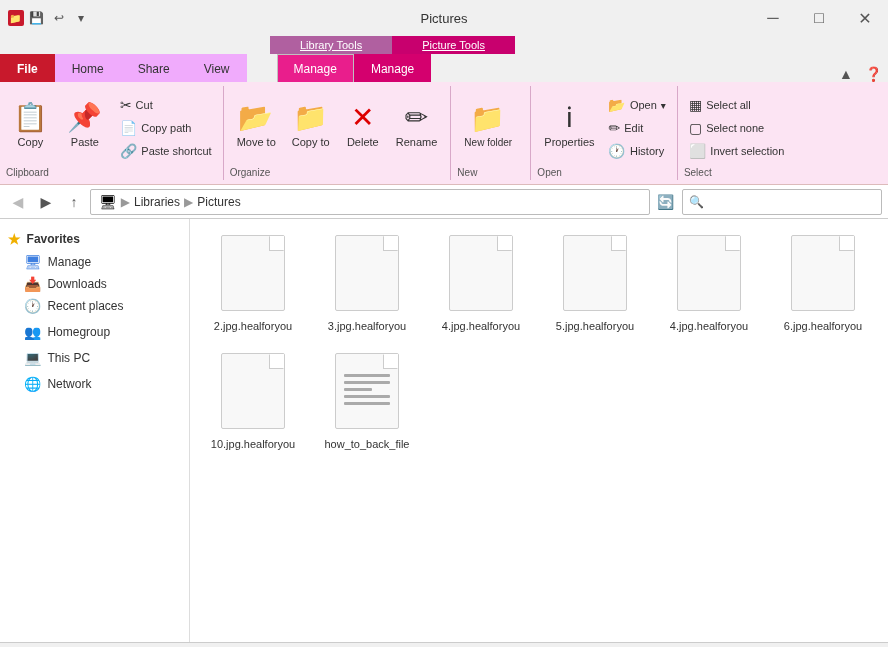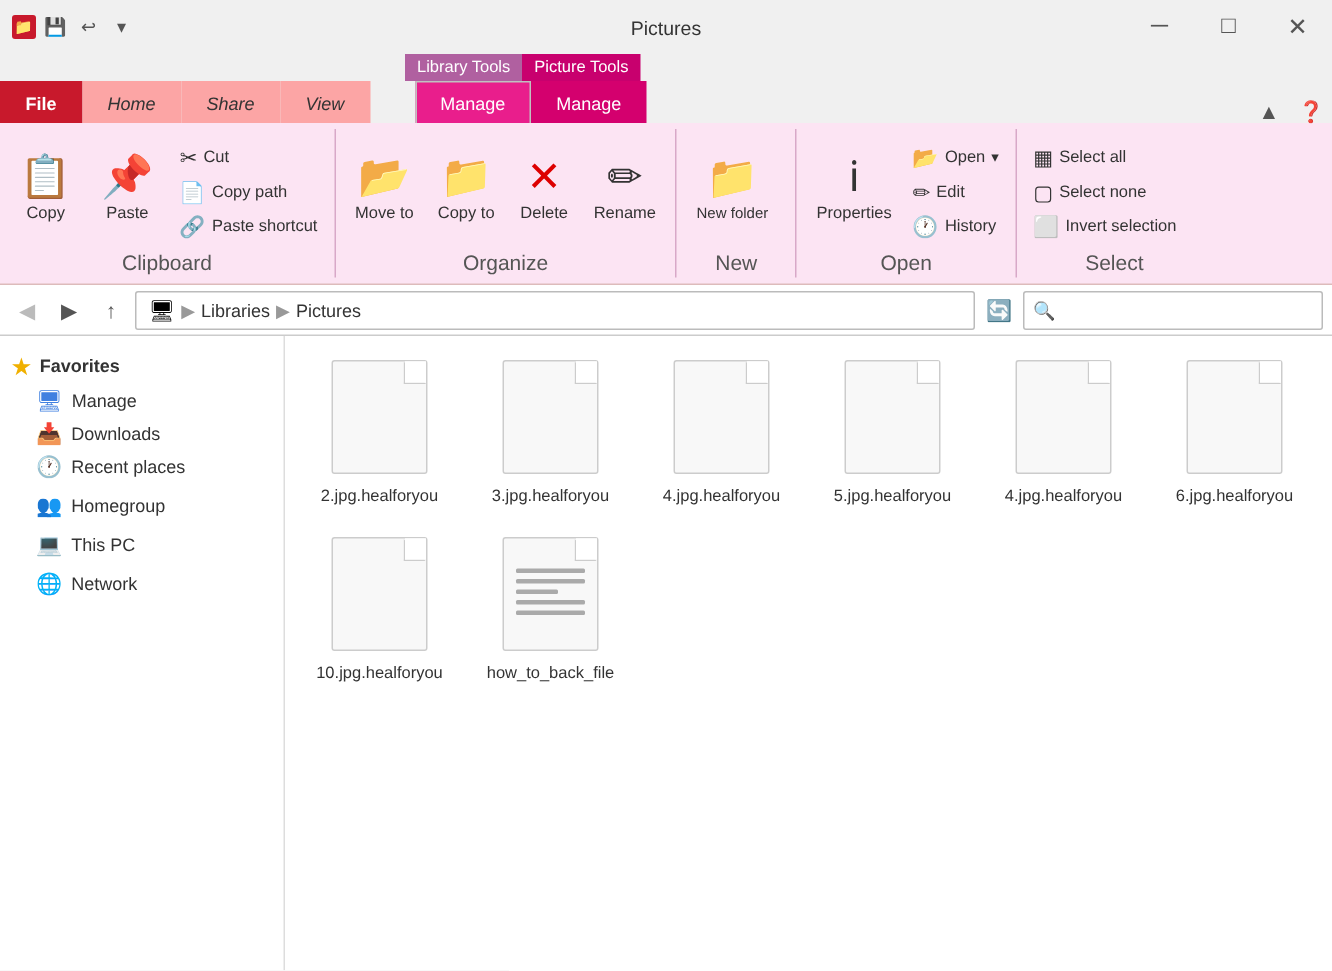--- a/index.html
+++ b/index.html
@@ -60,21 +60,21 @@
     }
     .ribbon-tab.active-pink {
       background: #e91e8c;
       color: white;
       border-color: #c0c0c0;
     }
     .ribbon-tab.active-dark-pink {
       background: #d4006e;
       color: white;
     }
-    .ribbon-tab.normal { background: #fca5a5; font-style: italic; }
+    .ribbon-tab.normal { background: #f0abfc; }
     .ribbon-tab.file-tab {
       background: #c8192c;
       color: white;
       font-weight: bold;
       height: 28px;
     }
 
     
     .ribbon {
       background: #fce4f3;
@@ -86,22 +86,22 @@
     }
     .ribbon-group {
       display: flex;
       flex-direction: column;
       align-items: stretch;
       border-right: 1px solid #d8a8c8;
       padding: 2px 6px;
       min-width: 80px;
     }
     .ribbon-group-label {
-      font-size: 14px;
-      text-align: center;
+      font-size: 10px;
+      text-align: left;
       color: #555;
       padding-top: 2px;
       margin-top: auto;
       border-top: 1px solid transparent;
     }
     .ribbon-group-content {
       display: flex;
       align-items: flex-start;
       gap: 2px;
       flex: 1;
@@ -358,24 +358,25 @@
     .file-area::-webkit-scrollbar-track { background: #f0f0f0; }
     .file-area::-webkit-scrollbar-thumb { background: #c0c0c0; border: 2px solid #f0f0f0; border-radius: 6px; }
 
     
     .context-label-row {
       display: flex;
       height: 18px;
     }
     .ctx-label {
       font-size: 11px;
-      padding: 0 8px;
+      padding: 0 30px;
       color: white;
       text-align: right;
       line-height: 18px;
+      text-decoration: underline;
     }
     .ctx-label.library { background: #b060a0; }
     .ctx-label.picture { background: #c8006e; }
 
     .all-tabs-row {
       display: flex;
       align-items: flex-end;
       height: 28px;
       background: #f0f0f0;
     }

